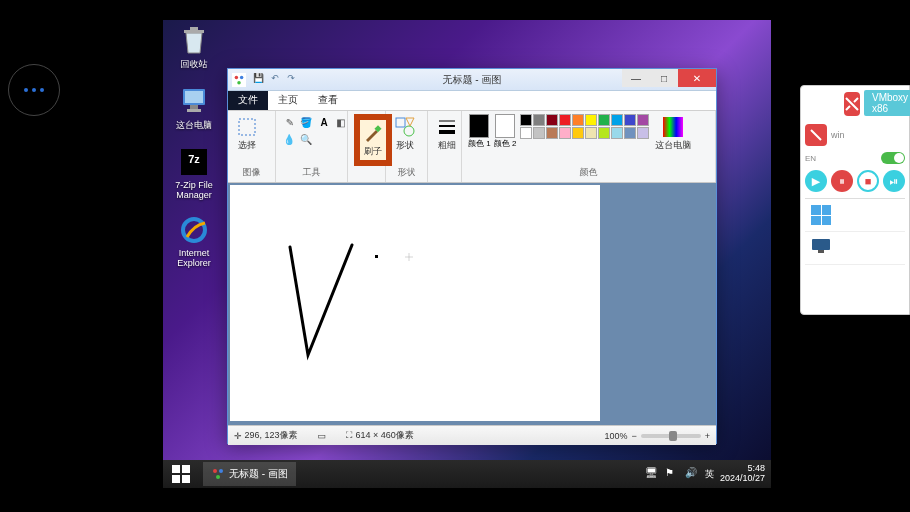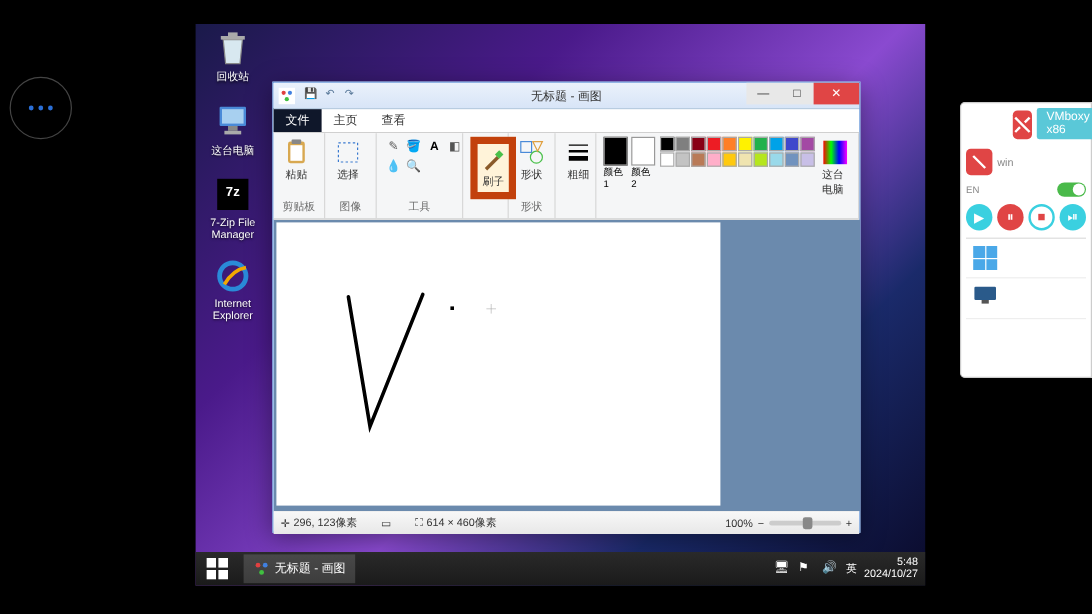--- a/index.html
+++ b/index.html
@@ -142,35 +142,20 @@
       </div>
     </div>
 
     <div class="ribbon-tabs">
       <div class="rtab active">文件</div>
       <div class="rtab">主页</div>
       <div class="rtab">查看</div>
     </div>
 
     <div class="ribbon">
-      <div class="rgroup" style="width:48px">
-        <div class="rcontent">
-          <div class="rbtn">
-            <div class="rbtn-icon">
-                <svg width="20" height="22">
-                  <rect x="3" y="2" width="14" height="18" fill="#d8a850" rx="2"></rect>
-                  <rect x="5" y="5" width="10" height="13" fill="#fff"></rect>
-                  <rect x="6" y="0" width="8" height="4" fill="#888" rx="1"></rect>
-                </svg>
-              </div>
-            <span class="rbtn-lbl">粘贴</span>
-          </div>
-        </div>
-        <div class="rgroup-lbl">剪贴板</div>
-      </div>
 
       <div class="rgroup" style="width:48px">
         <div class="rcontent">
           <div class="rbtn">
             <div class="rbtn-icon">
                 <svg width="20" height="20">
                   <rect x="2" y="2" width="16" height="16" fill="none" stroke="#3a7ad0" stroke-dasharray="2,2"></rect>
                 </svg>
               </div>
             <span class="rbtn-lbl">选择</span>
@@ -284,20 +269,21 @@
                       <stop offset="0.33" stop-color="#0f0"></stop>
                       <stop offset="0.66" stop-color="#00f"></stop>
                       <stop offset="1" stop-color="#f0f"></stop>
                     </linearGradient>
                   </defs>
                 </svg>
               </div>
             <span class="rbtn-lbl">这台电脑</span>
           </div>
         </div>
+        <div class="rgroup-lbl">颜色</div>
       </div>
     </div>
 
     <div class="canvas-area">
       <div class="canvas">
         <svg width="370" height="236">
           <path d="M60 62 L78 170 L122 60" fill="none" stroke="#000" stroke-width="3" stroke-linecap="round"></path>
           <rect x="145" y="70" width="3" height="3" fill="#000"></rect>
           <g stroke="#aaa" stroke-width="0.5">
             <line x1="175" y1="72" x2="183" y2="72"></line>

